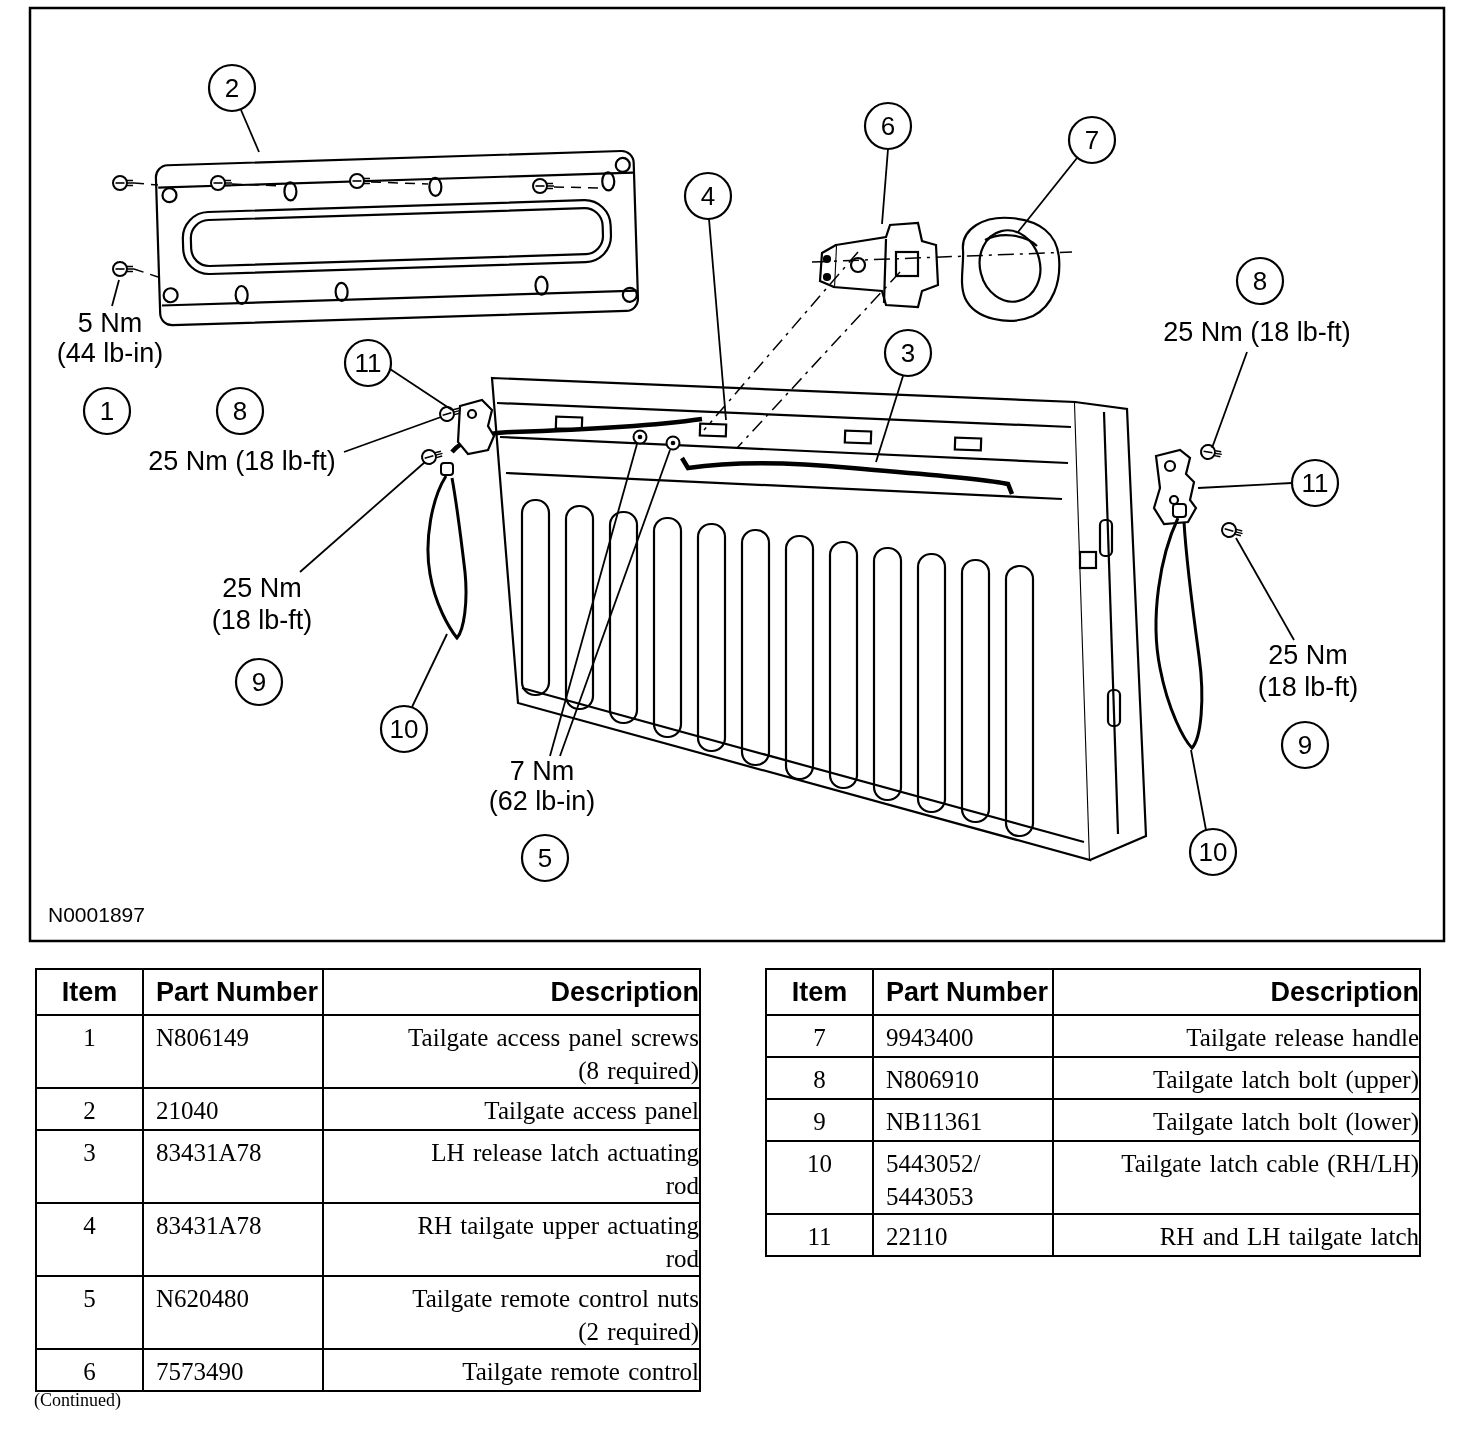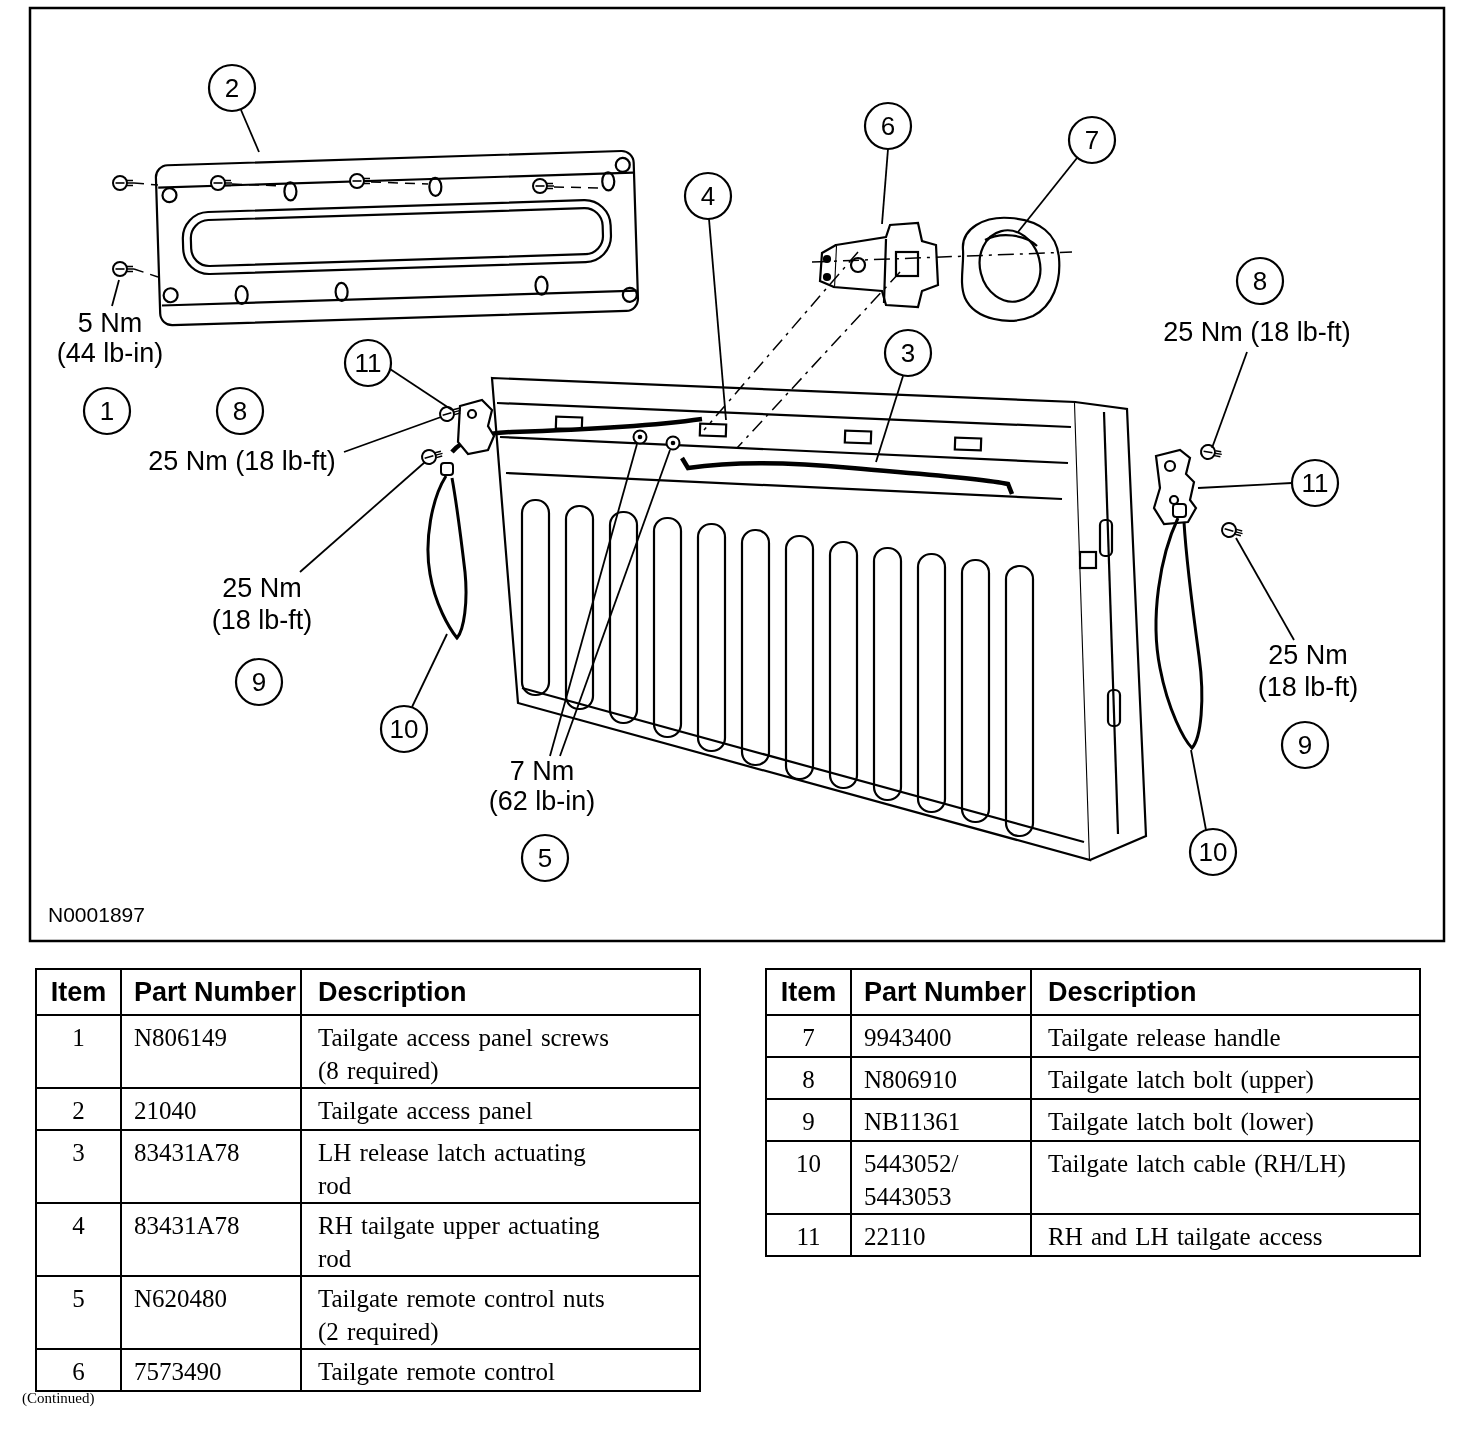--- a/index.html
+++ b/index.html
@@ -12,26 +12,26 @@
   .figid { font-size:21px; }
 
   table { border-collapse:collapse; position:absolute; background:#fff; table-layout:fixed; }
   #table-left  { left:35px;  top:968px; width:666px; }
   #table-right { left:765px; top:968px; width:656px; }
   th,td { border:2px solid #000; overflow:hidden; }
   th { font-family:"Liberation Sans",sans-serif; font-size:27px; font-weight:bold;
        vertical-align:middle; }
   td { font-family:"Liberation Serif",serif; font-size:25px; vertical-align:top;
        padding-top:5px; white-space:pre-line; line-height:33px; }
-  .col-item { width:85px; text-align:center; }
+  .col-item { width:107px; text-align:center; }
   .col-part { width:180px; text-align:left; padding-left:12px; }
-  .col-desc { text-align:left; padding-left:16px; }
+  .col-desc { text-align:right; padding-left:16px; }
   td.col-desc { word-spacing:2px; }
-  .continued { position:absolute; left:22px; top:1390px;
-               font-family:"Liberation Serif",serif; font-size:15px; }
+  .continued { position:absolute; left:34px; top:1390px;
+               font-family:"Liberation Serif",serif; font-size:18px; }
 </style>
 </head>
 <body>
 
 <div class="page">
 
 <svg width="1472" height="950" viewBox="0 0 1472 950" style="position:absolute;left:0;top:0">
   <defs>
     <g id="screw">
       <circle r="7" fill="#fff" stroke="#000" stroke-width="2"></circle>
@@ -324,20 +324,20 @@
   </tr>
   <tr style="height:72px">
     <td class="col-item">10</td>
     <td class="col-part">5443052/
 5443053</td>
     <td class="col-desc">Tailgate latch cable (RH/LH)</td>
   </tr>
   <tr style="height:42px">
     <td class="col-item">11</td>
     <td class="col-part">22110</td>
-    <td class="col-desc">RH and LH tailgate access</td>
+    <td class="col-desc">RH and LH tailgate latch</td>
   </tr>
 </tbody>
     </table>
 
 <div class="continued">(Continued)</div>
 
 </div>
 
 </body></html>

